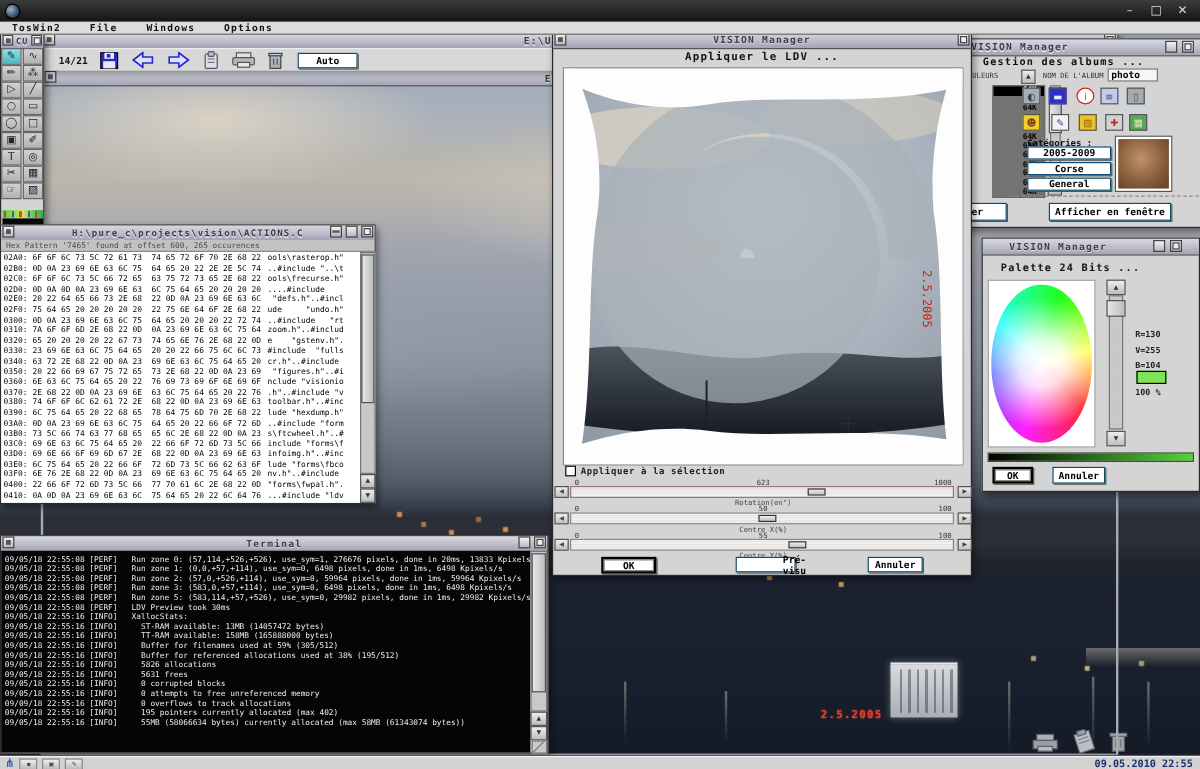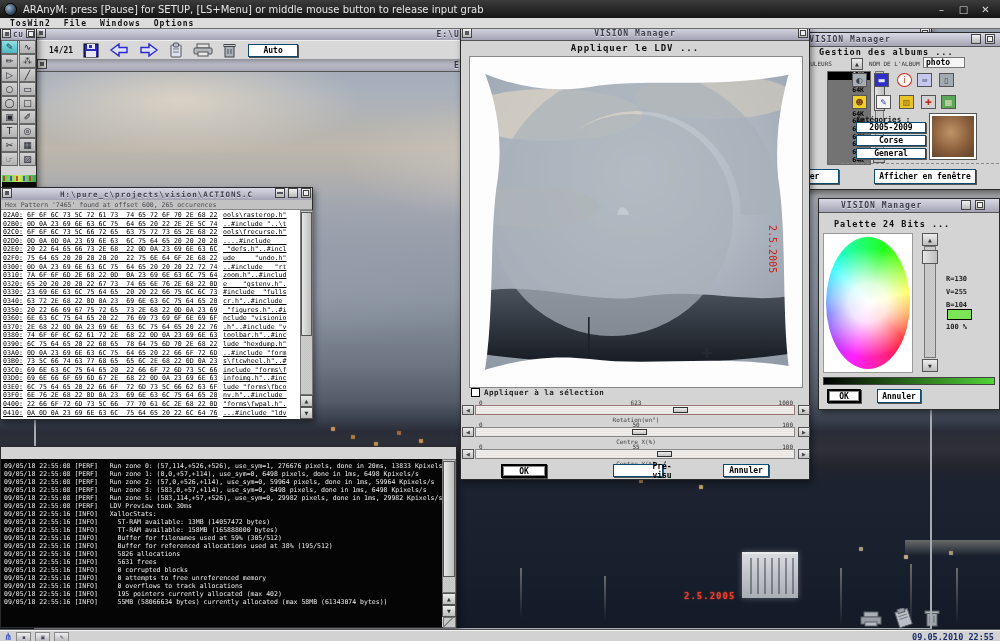--- a/index.html
+++ b/index.html
@@ -9,21 +9,21 @@
   .aranym-bar{position:absolute;left:0;top:0;width:1000px;height:18px;z-index:30;
     background:linear-gradient(#3c3c3c,#141414);color:#e6e6e6;display:flex;align-items:center;
     font:10px "DejaVu Sans",sans-serif;}
   .aranym-logo{width:11px;height:11px;border-radius:50%;margin:0 6px 0 4px;
     background:radial-gradient(circle at 35% 35%,#9fb4c8,#35506a 60%,#10202e);border:1px solid #000;}
   .aranym-controls{margin-left:auto;display:flex;gap:9px;padding-right:8px;color:#dcdcdc;font-size:10px;}
   .aranym-controls span{width:13px;text-align:center;cursor:default;}
   .menubar{position:absolute;left:0;top:18px;width:1000px;height:10px;z-index:30;background:#dcdcdc;
     border-bottom:1px solid #6a6a6a;display:flex;align-items:center;
     font:bold 8px "DejaVu Sans Mono",monospace;color:#111;}
-  .menubar span{margin-left:13px;letter-spacing:1px;}
+  .menubar span{margin-left:24px;letter-spacing:1px;}
   .menubar span:first-child{margin-left:10px;}
   
   .photo{position:absolute;left:0;top:28px;width:1000px;height:602px;z-index:1;
     background:
      radial-gradient(ellipse 260px 80px at 18% 12%, rgba(226,216,198,.85), rgba(226,216,198,0) 70%),
      radial-gradient(ellipse 300px 95px at 55% 22%, rgba(212,206,198,.7), rgba(212,206,198,0) 70%),
      radial-gradient(ellipse 230px 70px at 86% 9%,  rgba(195,200,210,.8), rgba(195,200,210,0) 70%),
      radial-gradient(ellipse 330px 110px at 30% 40%, rgba(150,158,172,.65), rgba(150,158,172,0) 70%),
      linear-gradient(180deg,#98a2b0 0%,#a8b0bc 10%,#bdb7ac 20%,#a2a6b0 30%,#8a93a0 45%,
        #6d7582 56%,#555c68 62%,#3a4150 65%,#2a2d38 67%,#2f3038 70%,#22242e 73%,
@@ -93,21 +93,21 @@
   .cstrip:after{content:"";position:absolute;inset:1px;
     background:repeating-linear-gradient(90deg,rgba(200,40,40,.8) 0 2px,transparent 2px 7px,rgba(40,60,200,.8) 7px 9px,transparent 9px 13px);}
   .blackbox{position:absolute;left:1px;top:153px;width:34px;height:6px;background:#0a0a0a;}
   
   .hexwin{left:0;top:187px;width:313px;height:233px;z-index:7;}
   .hex-info{position:absolute;left:0;top:12px;width:100%;height:10px;background:#c2c2c2;
     border-bottom:1px solid #888;font:6.5px "DejaVu Sans Mono",monospace;color:#4c4c52;
     display:flex;align-items:center;padding-left:4px;box-sizing:border-box;}
   .hex-body{position:absolute;left:0;top:22px;width:299px;height:209px;background:#fff;
     overflow:hidden;padding:1px 0 0 2px;box-sizing:border-box;}
-  .hex-row{font:6.6px "DejaVu Sans Mono",monospace;line-height:8.6px;color:#000;white-space:pre;display:flex;text-decoration:underline;}
+  .hex-row{font:6.6px "DejaVu Sans Mono",monospace;line-height:8.6px;color:#000;white-space:pre;display:flex;}
   .hex-row .ha{width:24px;}
   .hex-row .hh{width:196px;}
   
   .termwin{left:0;top:446px;width:457px;height:182px;z-index:8;}
   .term-body{position:absolute;left:0;top:12px;width:441px;height:168px;background:#050505;
     padding:3px 0 0 3px;box-sizing:border-box;overflow:hidden;}
   .term-line{font:6.5px "DejaVu Sans Mono",monospace;line-height:8px;color:#ededed;white-space:pre;}
   
   .lutwin{left:460px;top:26px;width:350px;height:454px;z-index:9;}
   .lut-head{position:absolute;left:0;top:16px;width:100%;text-align:center;
@@ -200,21 +200,20 @@
     <svg class="dicon" style="left:924px;top:580px;" width="16" height="20">
       <rect x="3" y="5" width="10" height="13" fill="#b8bcc2" stroke="#6a6e74"></rect>
       <rect x="1" y="3" width="14" height="2.5" fill="#c8ccd2" stroke="#6a6e74"></rect>
       <line x1="6" y1="8" x2="6" y2="15" stroke="#7a7e84"></line>
       <line x1="10" y1="8" x2="10" y2="15" stroke="#7a7e84"></line>
     </svg>
   </div>
 
   <div class="aranym-bar">
     <div class="aranym-logo"></div>
-    <span>ARAnyM: press [Pause] for SETUP, [LS+Menu] or middle mouse button to release input grab</span>
     <div class="aranym-controls">
       <span>–</span>
       <span>□</span>
       <span>✕</span>
     </div>
   </div>
 
   <div class="menubar">
     <span>TosWin2</span>
       <span>File</span>
@@ -448,20 +447,26 @@
         <div class="hex-row"><span class="ha">0400:</span><span class="hh">22 66 6F 72 6D 73 5C 66  77 70 61 6C 2E 68 22 0D</span><span class="ht">"forms\fwpal.h".</span></div>
         <div class="hex-row"><span class="ha">0410:</span><span class="hh">0A 0D 0A 23 69 6E 63 6C  75 64 65 20 22 6C 64 76</span><span class="ht">...#include "ldv</span></div>
     </div>
     <div class="scroll-track" style="left:299px;top:22px;width:13px;height:185px;"></div>
     <div class="scroll-thumb" style="left:300px;top:24px;width:11px;height:124px;"></div>
     <div class="sarrow" style="left:299px;top:207px;width:13px;">▲</div>
     <div class="sarrow" style="left:299px;top:219px;width:13px;">▼</div>
   </div>
 
   <div class="win termwin">
+    <div class="tbar">
+      <div class="wbox closer" style="left:1px;"></div>
+      <span>Terminal</span>
+      <div class="wbox" style="right:14px;"></div>
+      <div class="wbox fuller" style="right:1px;"></div>
+    </div>
     <div class="term-body">
       <div class="term-line">09/05/18 22:55:08 [PERF]   Run zone 0: (57,114,+526,+526), use_sym=1, 276676 pixels, done in 20ms, 13833 Kpixels/s</div>
         <div class="term-line">09/05/18 22:55:08 [PERF]   Run zone 1: (0,0,+57,+114), use_sym=0, 6498 pixels, done in 1ms, 6498 Kpixels/s</div>
         <div class="term-line">09/05/18 22:55:08 [PERF]   Run zone 2: (57,0,+526,+114), use_sym=0, 59964 pixels, done in 1ms, 59964 Kpixels/s</div>
         <div class="term-line">09/05/18 22:55:08 [PERF]   Run zone 3: (583,0,+57,+114), use_sym=0, 6498 pixels, done in 1ms, 6498 Kpixels/s</div>
         <div class="term-line">09/05/18 22:55:08 [PERF]   Run zone 5: (583,114,+57,+526), use_sym=0, 29982 pixels, done in 1ms, 29982 Kpixels/s</div>
         <div class="term-line">09/05/18 22:55:08 [PERF]   LDV Preview took 30ms</div>
         <div class="term-line">09/05/18 22:55:16 [INFO]   XallocStats:</div>
         <div class="term-line">09/05/18 22:55:16 [INFO]     ST-RAM available: 13MB (14057472 bytes)</div>
         <div class="term-line">09/05/18 22:55:16 [INFO]     TT-RAM available: 158MB (165888000 bytes)</div>

